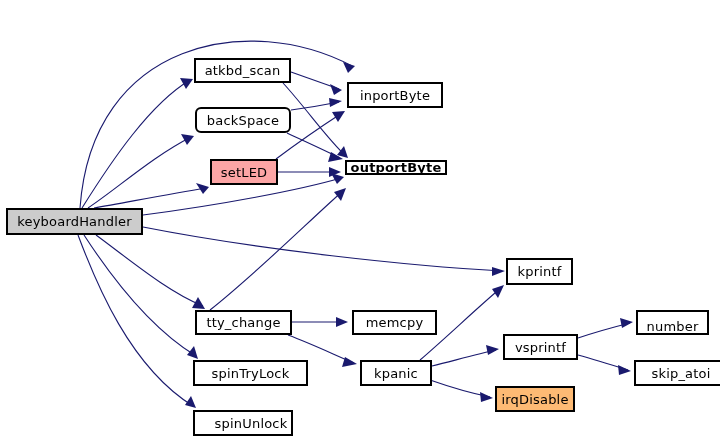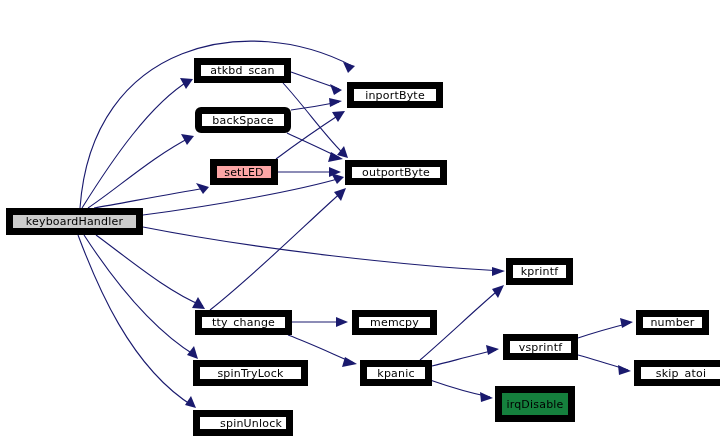--- a/index.html
+++ b/index.html
@@ -19,27 +19,27 @@
   #graph-svg {
     position: absolute;
     left: 0;
     top: 0;
     width: 720px;
     height: 443px;
   }
   .node-box {
     position: absolute;
     box-sizing: border-box;
-    border: 7px solid #3b82f6;
+    border: 2px solid #3b82f6;
     background: #ffffff;
     display: flex;
     align-items: center;
     justify-content: center;
     color: #000000;
-    font-size: 11px;
+    font-size: 13px;
     line-height: 1;
     letter-spacing: 0.2px;
     white-space: nowrap;
     z-index: 5;
   }
   .node-box.highlight {
     background: #cccccc;
   }
   .node-label {
     display: block;
@@ -163,21 +163,21 @@
       </div>
       <div class="node-box" style="left: 195px; top: 107px; width: 96px; height: 26px; border-color: rgb(0, 0, 0); background: rgb(255, 255, 255); border-radius: 6px;">
         <span class="node-label">backSpace</span>
       </div>
       <div class="node-box" style="left: 210px; top: 159px; width: 68px; height: 26px; border-color: rgb(0, 0, 0); background: #fca5a5;">
         <span class="node-label">setLED</span>
       </div>
       <div class="node-box" style="left: 347px; top: 82px; width: 96px; height: 26px; border-color: rgb(0, 0, 0); background: rgb(255, 255, 255);">
         <span class="node-label">inportByte</span>
       </div>
-      <div class="node-box" style="left: 345px; top: 160px; width: 102px; height: 25px; border-color: rgb(0, 0, 0); background: rgb(255, 255, 255);">
+      <div class="node-box" style="left: 345px; top: 160px; width: 102px; height: 15px; border-color: rgb(0, 0, 0); background: rgb(255, 255, 255); font-weight: bold;">
         <span class="node-label">outportByte</span>
       </div>
       <div class="node-box" style="left: 195px; top: 310px; width: 97px; height: 25px; border-color: rgb(0, 0, 0); background: rgb(255, 255, 255);">
         <span class="node-label">tty_change</span>
       </div>
       <div class="node-box" style="left: 193px; top: 360px; width: 115px; height: 26px; border-color: rgb(0, 0, 0); background: rgb(255, 255, 255);">
         <span class="node-label">spinTryLock</span>
       </div>
       <div class="node-box" style="left: 193px; top: 410px; width: 100px; height: 26px; border-color: rgb(0, 0, 0); background: rgb(255, 255, 255); padding-left: 16px;">
         <span class="node-label">spinUnlock</span>
@@ -187,21 +187,21 @@
       </div>
       <div class="node-box" style="left: 360px; top: 360px; width: 72px; height: 26px; border-color: rgb(0, 0, 0); background: rgb(255, 255, 255);">
         <span class="node-label">kpanic</span>
       </div>
       <div class="node-box" style="left: 506px; top: 258px; width: 67px; height: 27px; border-color: rgb(0, 0, 0); background: rgb(255, 255, 255);">
         <span class="node-label">kprintf</span>
       </div>
       <div class="node-box" style="left: 503px; top: 334px; width: 75px; height: 26px; border-color: rgb(0, 0, 0); background: rgb(255, 255, 255);">
         <span class="node-label">vsprintf</span>
       </div>
-      <div class="node-box" style="left: 495px; top: 386px; width: 80px; height: 36px; border-color: rgb(0, 0, 0); background: #15803d;">
+      <div class="node-box" style="left: 495px; top: 386px; width: 80px; height: 26px; border-color: rgb(0, 0, 0); background: #fdba74;">
         <span class="node-label">irqDisable</span>
       </div>
       <div class="node-box" style="left: 636px; top: 310px; width: 73px; height: 25px; border-color: rgb(0, 0, 0); background: rgb(255, 255, 255); align-items: flex-end;">
         <span class="node-label">number</span>
       </div>
       <div class="node-box" style="left: 634px; top: 360px; width: 94px; height: 26px; border-color: rgb(0, 0, 0); background: rgb(255, 255, 255);">
         <span class="node-label">skip_atoi</span>
       </div>
     </div>
 </div>

